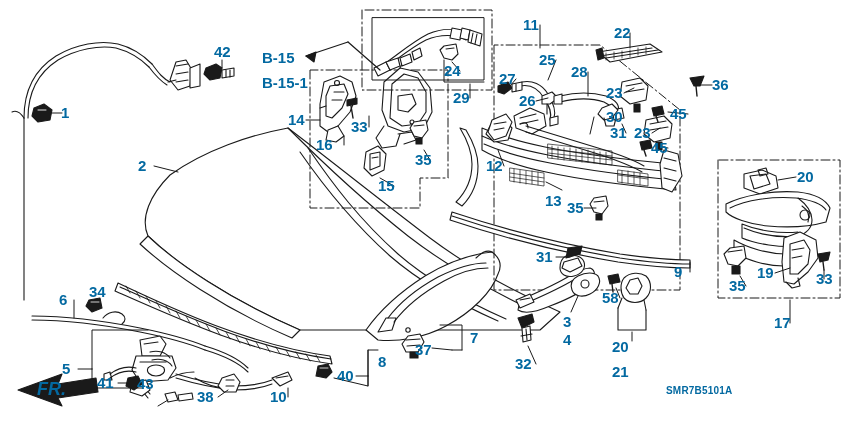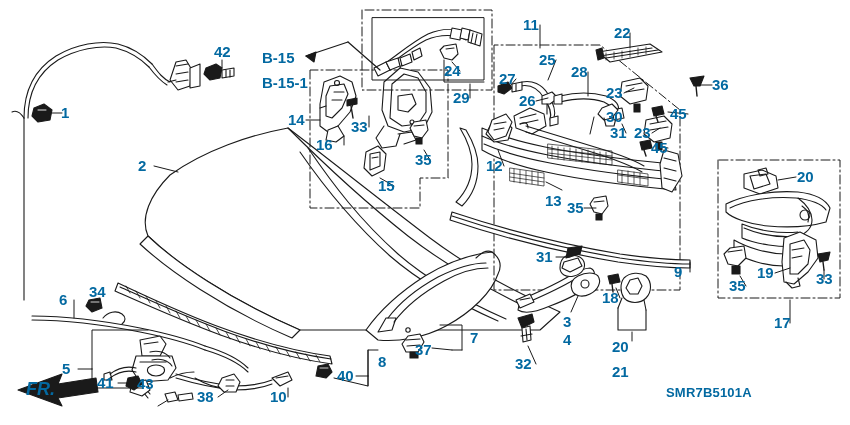--- a/index.html
+++ b/index.html
@@ -3,21 +3,21 @@
 <meta charset="utf-8">
 <style>
   html,body{margin:0;padding:0;background:#ffffff;}
   #page{position:relative;width:850px;height:425px;background:#ffffff;
         font-family:"Liberation Sans", sans-serif;overflow:hidden;}
   #page svg{position:absolute;left:0;top:0;width:850px;height:425px;}
   .lbl{position:absolute;font-family:"Liberation Sans", sans-serif;
        font-size:15px;font-weight:700;color:#0369a1;white-space:nowrap;
        line-height:1;letter-spacing:0px;}
   .lbl.bold2{font-size:15px;font-weight:700;}
-  .lbl.partno{font-size:13px;font-weight:700;letter-spacing:.2px;}
+  .lbl.partno{font-size:10px;font-weight:700;letter-spacing:.2px;}
   .lbl.fr{font-size:18px;font-weight:700;font-style:italic;}
 </style>
 </head>
 <body>
 
 <div id="page">
 
 <svg viewBox="0 0 850 425" xmlns="http://www.w3.org/2000/svg">
   <g fill="none" stroke="#1a1a1a" stroke-width="1.1" stroke-linecap="round" stroke-linejoin="round">
 
@@ -573,29 +573,29 @@
 <div class="lbl" style="left:515px;top:356px;">32</div>
 <div class="lbl" style="left:351px;top:119px;">33</div>
 <div class="lbl" style="left:816px;top:271px;">33</div>
 <div class="lbl" style="left:89px;top:284px;">34</div>
 <div class="lbl" style="left:415px;top:152px;">35</div>
 <div class="lbl" style="left:567px;top:200px;">35</div>
 <div class="lbl" style="left:729px;top:278px;">35</div>
 <div class="lbl" style="left:712px;top:77px;">36</div>
 <div class="lbl" style="left:415px;top:342px;">37</div>
 <div class="lbl" style="left:197px;top:389px;">38</div>
-<div class="lbl" style="left:602px;top:290px;">18</div>
+<div class="lbl" style="left:602px;top:290px;">58</div>
 <div class="lbl" style="left:337px;top:368px;">40</div>
 <div class="lbl" style="left:97px;top:375px;">41</div>
 <div class="lbl" style="left:214px;top:44px;">42</div>
 <div class="lbl" style="left:137px;top:376px;">43</div>
 <div class="lbl" style="left:536px;top:249px;">31</div>
 <div class="lbl" style="left:670px;top:106px;">45</div>
 <div class="lbl" style="left:651px;top:140px;">45</div>
 
 <div class="lbl bold2" style="left:262px;top:50px;">B-15</div>
 <div class="lbl bold2" style="left:262px;top:75px;">B-15-1</div>
 
-<div class="lbl fr" style="left:26px;top:380px;">FR.</div>
+<div class="lbl fr" style="left:37px;top:380px;">FR.</div>
 
 <div class="lbl partno" style="left:666px;top:386px;">SMR7B5101A</div>
 
 </div>
 
 </body></html>

